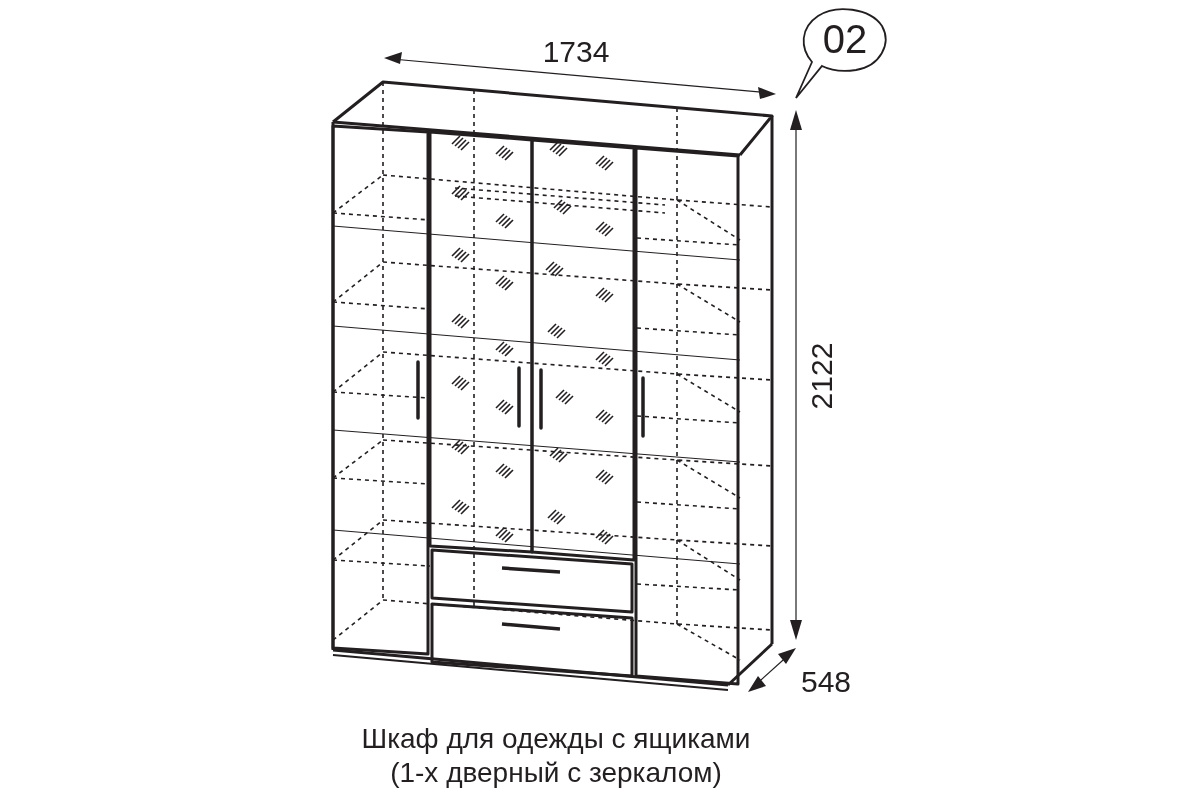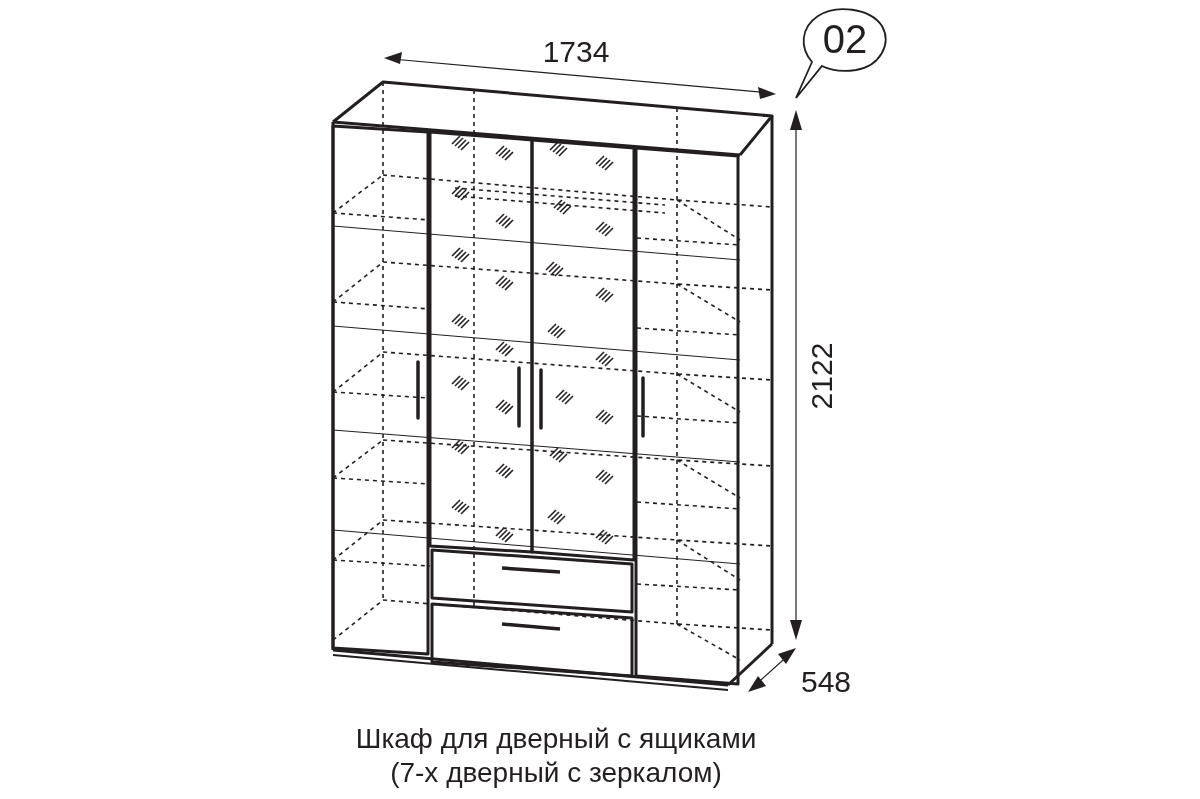--- a/index.html
+++ b/index.html
@@ -141,15 +141,15 @@
     <use href="#hatch" x="550" y="448"></use>
     <use href="#hatch" x="596" y="470"></use>
     <use href="#hatch" x="452" y="500"></use>
     <use href="#hatch" x="496" y="528"></use>
     <use href="#hatch" x="548" y="510"></use>
     <use href="#hatch" x="596" y="530"></use>
   </g>
 </svg>
 
 <div class="caption">
-  <div class="l1">Шкаф для дверный с ящиками</div>
-  <div class="l2">(7-х дверный с зеркалом)</div>
+  <div class="l1">Шкаф для одежды с ящиками</div>
+  <div class="l2">(1-х дверный с зеркалом)</div>
 </div>
 
 </body></html>

